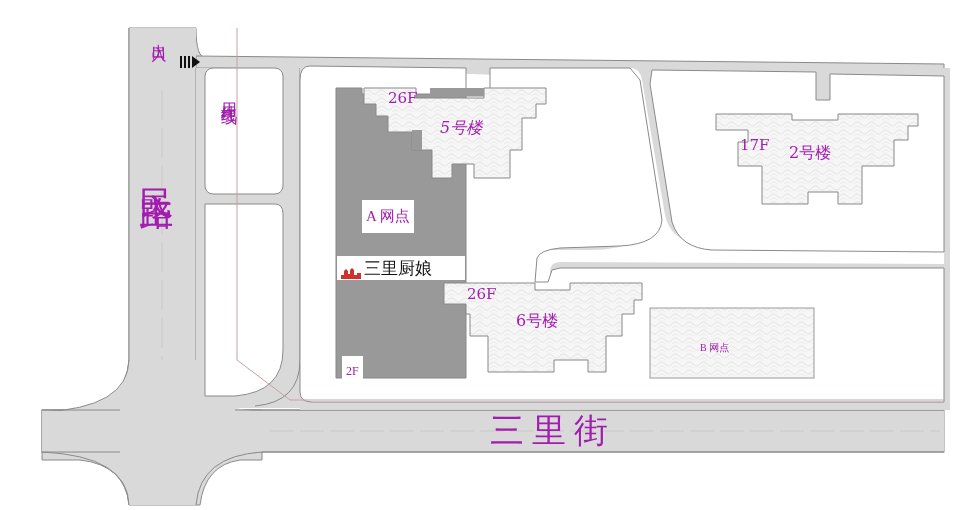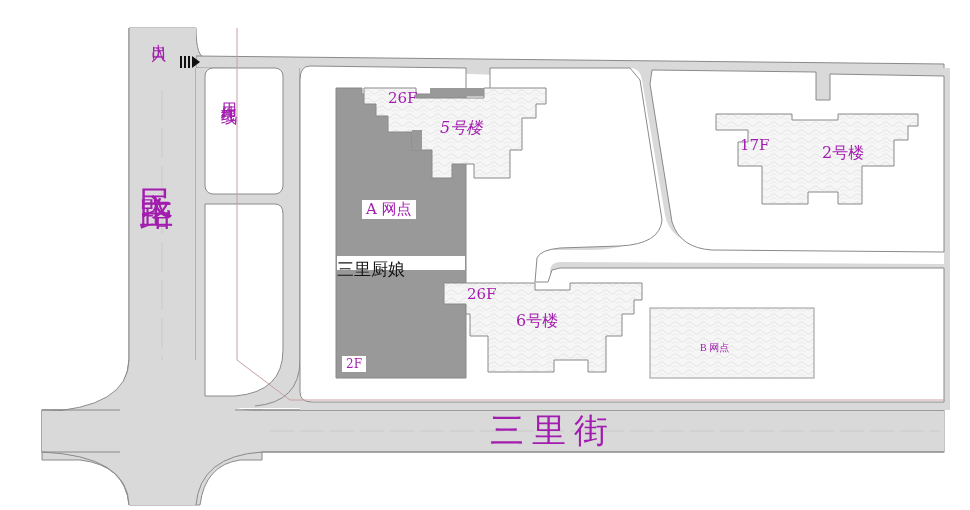--- a/index.html
+++ b/index.html
@@ -1,23 +1,23 @@
 <!DOCTYPE html>
 <html><head>
 <meta charset="utf-8">
 <style>
   html, body { margin: 0; padding: 0; background: #ffffff; }
   body { width: 970px; height: 510px; position: relative; overflow: hidden;
          font-family: "DejaVu Serif", "Liberation Serif", serif; }
   #map { position: absolute; left: 0; top: 0; }
   .lbl { position: absolute; color: #a21caf; white-space: nowrap; line-height: 1; }
   .vert { writing-mode: vertical-rl; text-orientation: upright; letter-spacing: 2px; }
-  .boxlbl { background: #ffffff; padding: 2px 4px; }
-  .restaurant { position: absolute; left: 337px; top: 256px; width: 128px; height: 14px;
-                background: #fff; display: flex; align-items: flex-start; gap: 2px; flex-direction: column; }
+  .boxlbl { background: #ffffff; padding: 9px 4px; font-family: Liberation Serif, serif; }
+  .restaurant { position: absolute; left: 337px; top: 256px; width: 128px; height: 24px;
+                background: #fff; display: flex; align-items: flex-end; gap: 2px; }
   .restaurant .txt { font-size: 17px; color: #111; }
 </style>
 </head>
 <body>
 
 <svg id="map" width="970" height="510" viewBox="0 0 970 510" xmlns="http://www.w3.org/2000/svg">
   <defs>
     <pattern id="hatch" width="14" height="8" patternUnits="userSpaceOnUse">
       <rect width="14" height="8" fill="#f6f6f6"></rect>
       <path d="M0 4 Q3.5 0 7 4 Q10.5 8 14 4" fill="none" stroke="#dadada" stroke-width="0.7"></path>
@@ -90,21 +90,21 @@
 <div class="lbl vert" style="left:140px; top:162px; font-size:34px; letter-spacing:4px;">民主路</div>
 <div class="lbl" style="left:490px; top:413px; font-size:34px; letter-spacing:8px;">三里街</div>
 
 <div class="lbl" style="left:388px; top:91px; font-size:15px;">26F</div>
 <div class="lbl" style="left:440px; top:120px; font-size:16px;font-style:italic;">5号楼</div>
 
 <div class="lbl" style="left:467px; top:287px; font-size:15px;">26F</div>
 <div class="lbl" style="left:516px; top:313px; font-size:16px;text-align:center;">6号楼</div>
 
 <div class="lbl" style="left:740px; top:118px; font-size:15px;margin-top:20px;">17F</div>
-<div class="lbl" style="left:789px; top:145px; font-size:16px;margin-left:33px;">2号楼</div>
+<div class="lbl" style="left:789px; top:145px; font-size:16px;">2号楼</div>
 
 <div class="lbl boxlbl" style="left:362px; top:200px; font-size:15px;">A 网点</div>
 <div class="lbl boxlbl" style="left:342px; top:356px; font-size:12px;">2F</div>
 <div class="lbl" style="left:700px; top:343px; font-size:10px;font-family:Liberation Serif, serif;">B 网点</div>
 
 <div class="restaurant">
   <svg width="22" height="14" viewBox="0 0 22 14" style="margin-left:3px;">
     <path d="M1 13 L1 9 L4 9 L4 5 L6 3 L8 5 L8 8 L10 8 L10 4 L12 2 L14 4 L14 9 L17 9 L17 7 L21 7 L21 13 Z" fill="#d0312d"></path>
   </svg>
   <span class="txt">三里厨娘</span>

